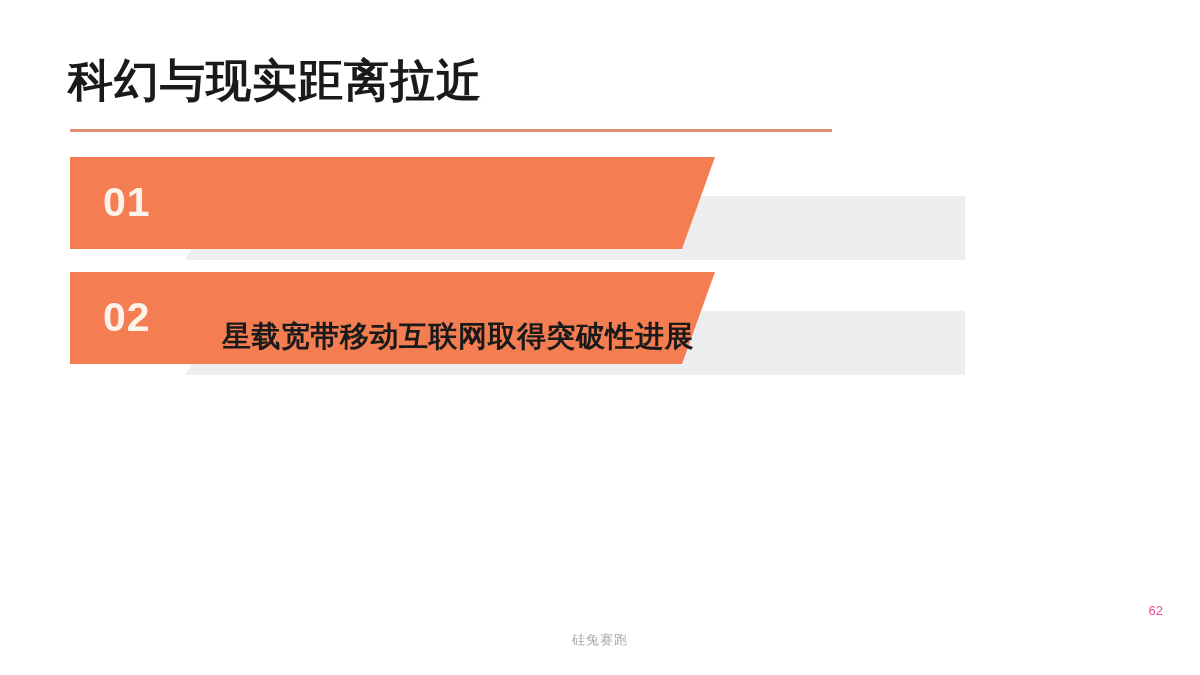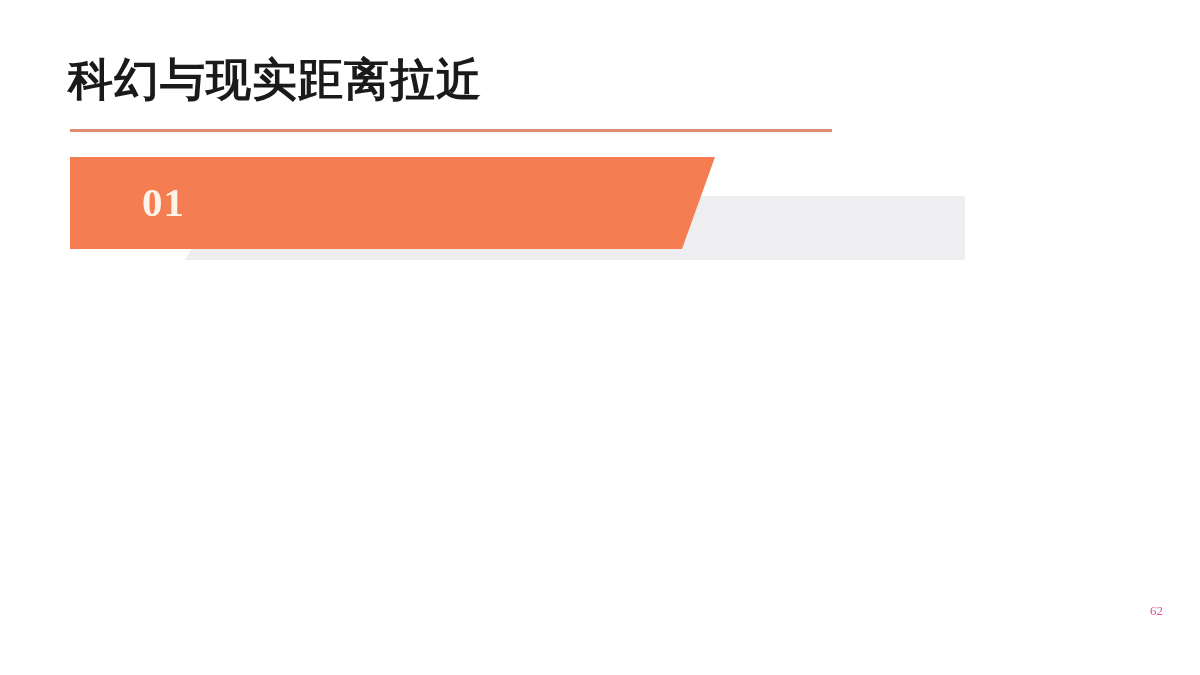--- a/index.html
+++ b/index.html
@@ -13,21 +13,20 @@
     font-family: "Liberation Sans", "DejaVu Sans", sans-serif;
     overflow: hidden;
     position: relative;
   }
   .slide {
     position: absolute;
     left: 0; top: 0;
     width: 1200px;
     height: 675px;
     background: #ffffff;
-    font-family: Liberation Serif, serif;
   }
 
   
   .title {
     position: absolute;
     left: 68px;
     top: 57px;
     font-size: 45px;
     font-weight: 700;
     letter-spacing: 1px;
@@ -79,21 +78,20 @@
 
   .row-number {
     position: absolute;
     left: 103px;
     top: 27px;
     font-size: 41px;
     font-weight: 700;
     color: #fdf3ea;
     letter-spacing: 1px;
     line-height: 1;
-    margin-left: 39px;
   }
 
   .row-text {
     position: absolute;
     left: 222px;
     top: 52px;
     font-size: 29px;
     font-weight: 700;
     color: #1a1a1a;
     letter-spacing: 0.5px;
@@ -127,17 +125,24 @@
 
   <div class="title">科幻与现实距离拉近</div>
   <div class="title-rule"></div>
 
   <div class="row row-1">
     <div class="bar-grey"></div>
     <div class="bar-orange"></div>
     <div class="row-number">01</div>
   </div>
 
+  <div class="row row-2">
+    <div class="bar-grey"></div>
+    <div class="bar-orange"></div>
+    <div class="row-number">02</div>
+    <div class="row-text">星载宽带移动互联网取得突破性进展</div>
+  </div>
 
 
+  <div class="footer-brand">硅兔赛跑</div>
   <div class="page-number">62</div>
 
 </div>
 
 </body></html>

